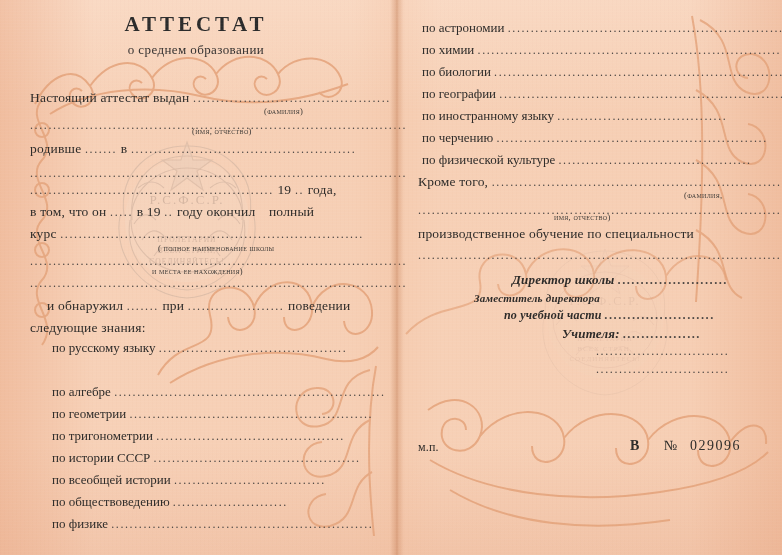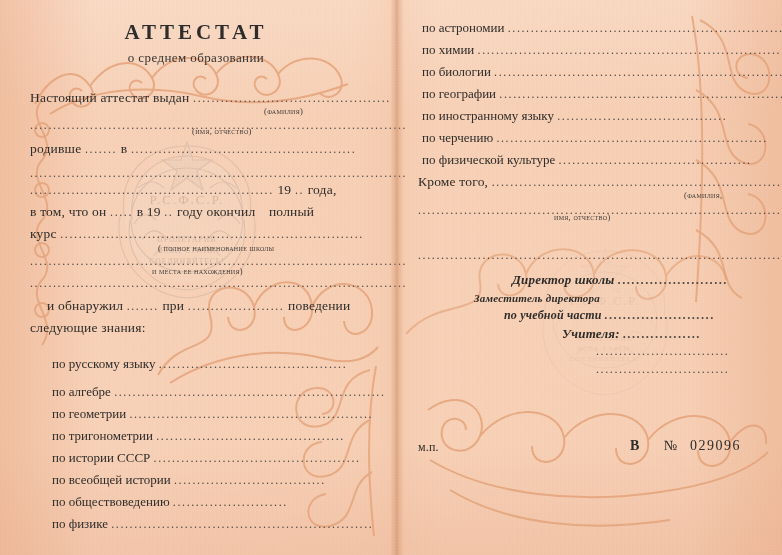--- a/index.html
+++ b/index.html
@@ -50,21 +50,21 @@
   }
   #left-page { left: 0; width: 392px; }
   #right-page { left: 396px; width: 386px; }
 
   .title {
     text-align: center;
     font-size: 21px;
     letter-spacing: 4px;
     font-weight: bold;
     color: #2b2b2b;
-    margin-top: 20px;
+    margin-top: 12px;
     font-family: "Liberation Serif", serif;
   }
   .subtitle {
     text-align: center;
     font-size: 13px;
     color: #33302f;
     margin-top: 5px;
     letter-spacing: .4px;
   }
   .line {
@@ -287,21 +287,21 @@
       <span>и обнаружил</span>
       <span class="dots">.......</span>
       <span>при</span>
       <span class="dots">.....................</span>
       <span>поведении</span>
     </div>
     <div class="line" style="left:30px;top:320px;">
       <span>следующие знания:</span>
     </div>
 
-    <div class="subj" style="left:52px;top:356px;">
+    <div class="subj" style="left:52px;top:340px;">
       <span>по русскому языку</span>
       <span class="dots">.........................................</span>
     </div>
     <div class="subj" style="left:52px;top:384px;">
       <span>по алгебре</span>
       <span class="dots">...........................................................</span>
     </div>
     <div class="subj" style="left:52px;top:406px;">
       <span>по геометрии</span>
       <span class="dots">.....................................................</span>
@@ -363,20 +363,23 @@
       <span class="dots">.................................................................</span>
     </div>
     <div class="line caption" style="left:288px;top:190px;"><span>(фамилия,</span></div>
 
     <div class="line" style="left:22px;top:202px;">
       <span class="dots">...............................................................................</span>
       
     </div>
     <div class="line caption" style="left:158px;top:212px;"><span>имя,  отчество)</span></div>
 
+    <div class="line" style="left:22px;top:226px;">
+      <span>производственное  обучение  по  специальности</span>
+    </div>
     <div class="line dots" style="left:22px;top:248px;">................................................................................</div>
 
     <div class="line ital-bold" style="left:116px;top:272px;font-size:13px;">
       <span>Директор школы</span>
       <span class="dots">........................</span>
     </div>
     <div class="line ital-bold" style="left:78px;top:292px;font-size:11px;">
       <span>Заместитель директора</span>
     </div>
     <div class="line ital-bold" style="left:108px;top:308px;font-size:12px;">

